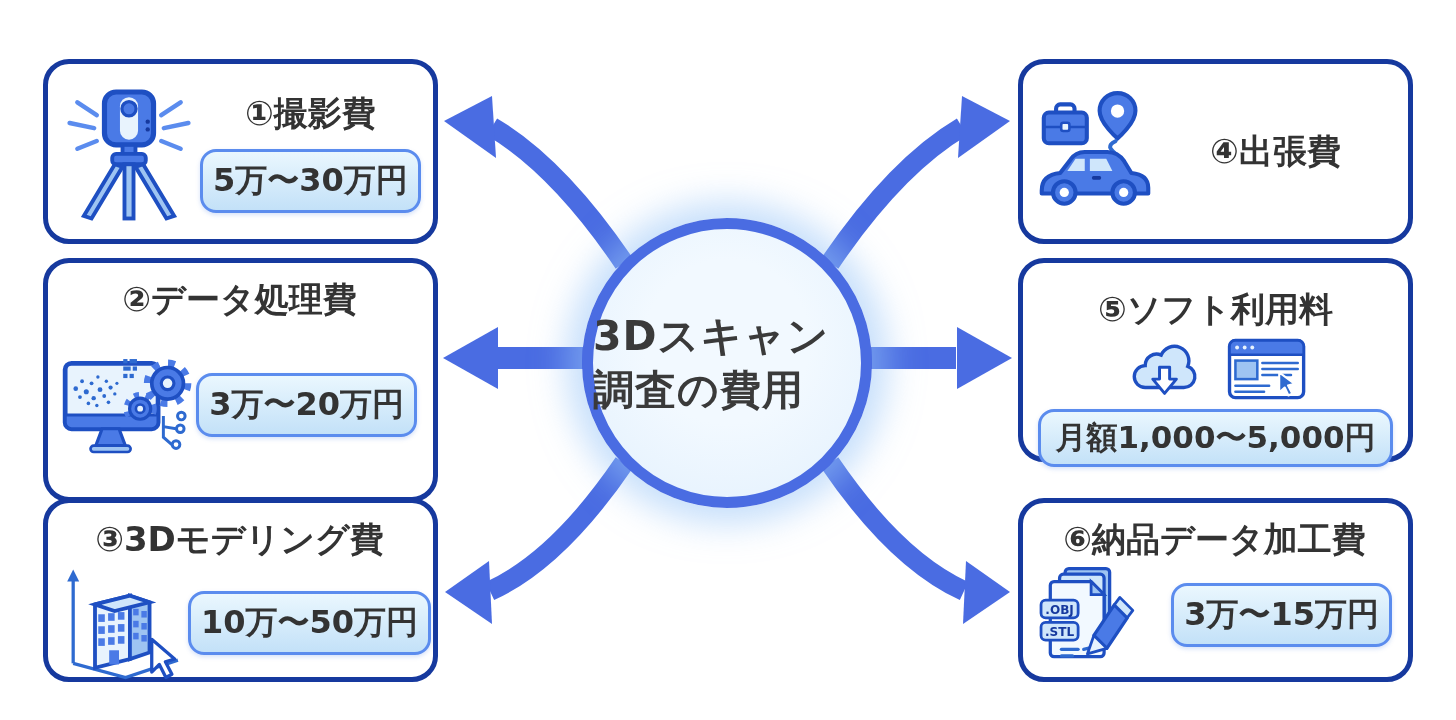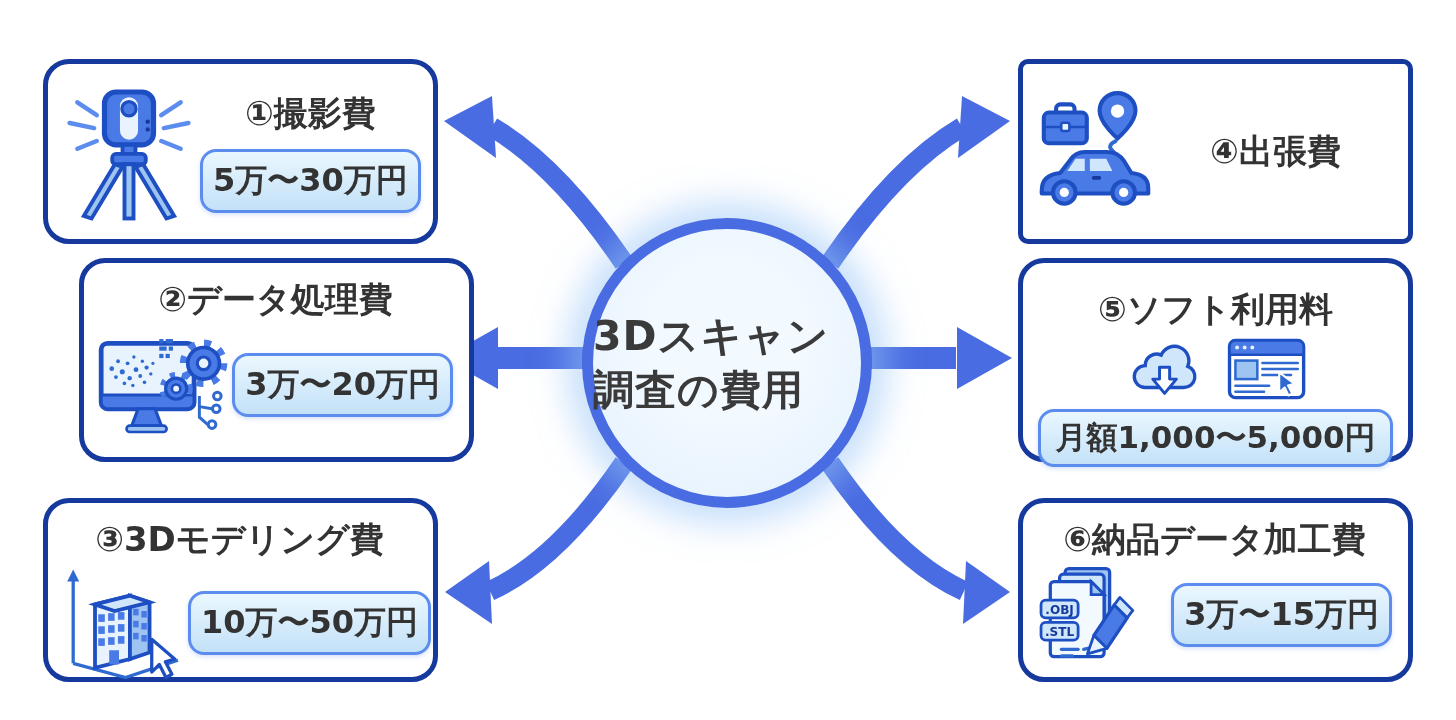--- a/index.html
+++ b/index.html
@@ -48,23 +48,23 @@
   
   .layout-b{display:flex;flex-direction:column;padding:14px 16px 10px 14px;}
   .layout-b .title-row{display:flex;justify-content:center;}
   .layout-b .bottom-row{flex:1;display:flex;align-items:center;}
   .layout-b .bottom-row .pill{margin-left:auto;}
   
   .layout-c{height:204px;display:flex;flex-direction:column;align-items:center;padding:24px 14px 10px;}
   .layout-c .icons-row{display:flex;align-items:center;gap:22px;margin:2px 0 6px;}
   .layout-c .pill{font-size:31px;padding:5px 14px;}
   #box-1{left:43px;top:35px;}
-  #box-2{left:43px;top:258px;height:204px;margin-left:36px;}
+  #box-2{left:43px;top:258px;height:244px;}
   #box-3{left:43px;top:498px;height:184px;}
-  #box-4{left:1018px;top:35px;border-radius:10px;}
+  #box-4{left:1018px;top:35px;}
   #box-5{left:1018px;top:258px;}
   #box-6{left:1018px;top:498px;height:184px;text-align:center;}
   .icon-svg{display:block;}
 </style>
 </head>
 <body>
 
 <div id="canvas">
 
   <svg id="arrows" viewBox="0 0 1456 720">

